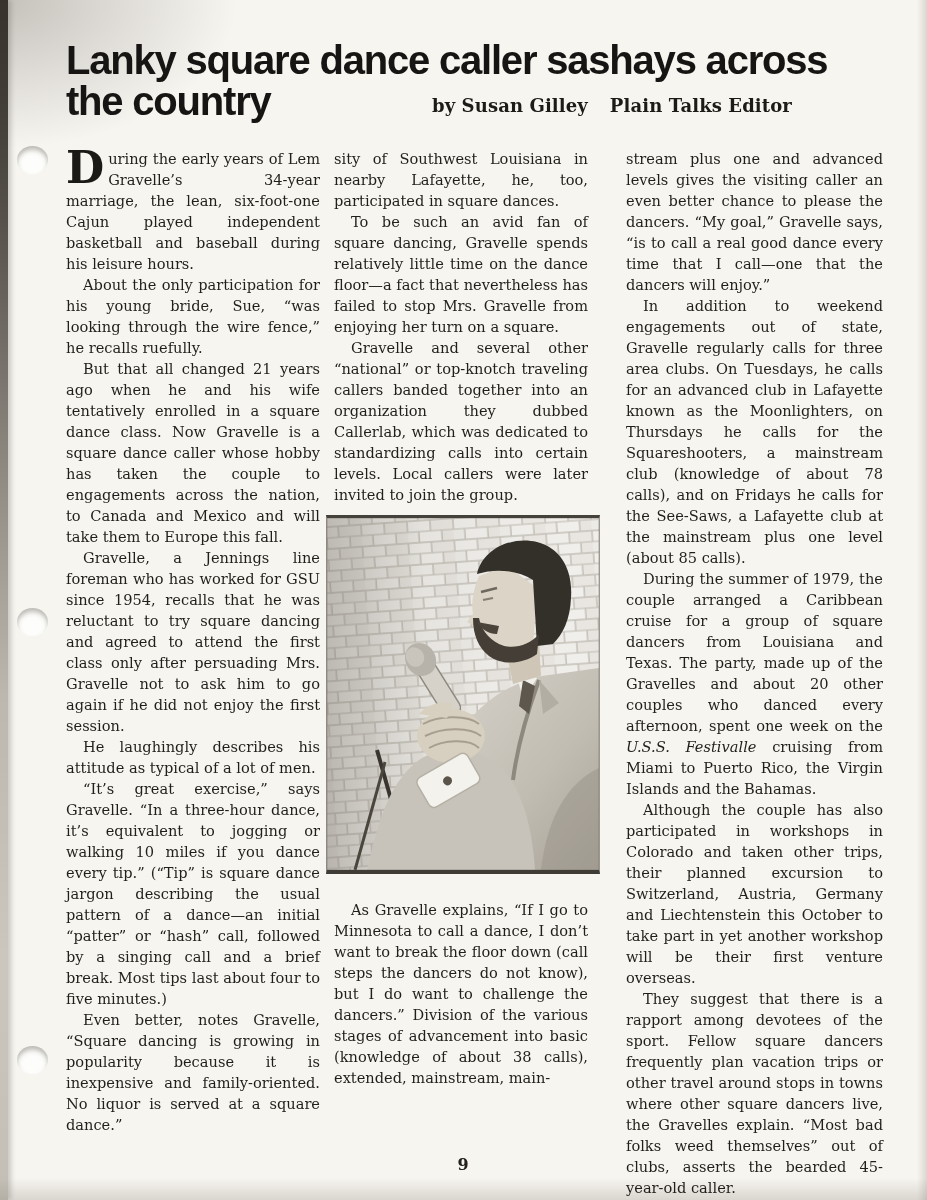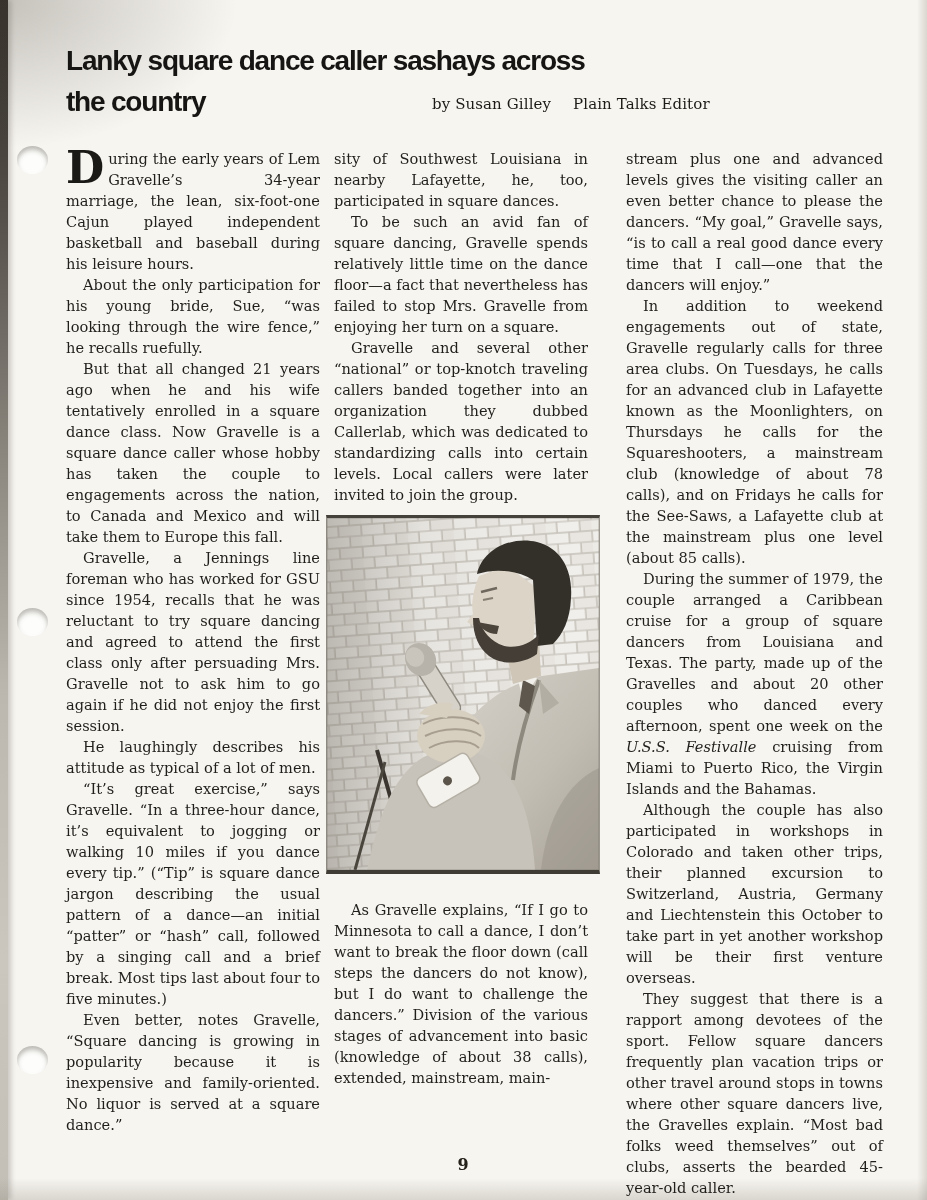--- a/index.html
+++ b/index.html
@@ -33,26 +33,26 @@
     box-shadow:inset 0 4px 5px rgba(90,85,76,.35), inset 0 -1px 2px rgba(255,255,255,.9);
   }
   .hole-1{top:146px;}
   .hole-2{top:608px;}
   .hole-3{top:1046px;}
 
   
   .title{
     position:absolute;left:66px;top:40px;width:800px;
     font-family:"Liberation Sans","DejaVu Sans",sans-serif;
-    font-weight:bold;font-size:28px;line-height:41px;letter-spacing:-1.2px;
+    font-weight:bold;font-size:40px;line-height:41px;letter-spacing:-1.2px;
     color:#161513;
   }
   .byline{
     position:absolute;left:432px;top:95px;width:420px;
-    font-size:15px;font-weight:normal;color:#1d1b18;letter-spacing:.1px;
+    font-size:18px;font-weight:bold;color:#1d1b18;letter-spacing:.1px;
   }
   .byline .gap{display:inline-block;width:22px;}
 
   
   .col{
     position:absolute;top:148px;width:254px;
     font-size:14.6px;line-height:21px;text-align:justify;
   }
   #col1{left:66px;}
   #col2{left:334px;}

